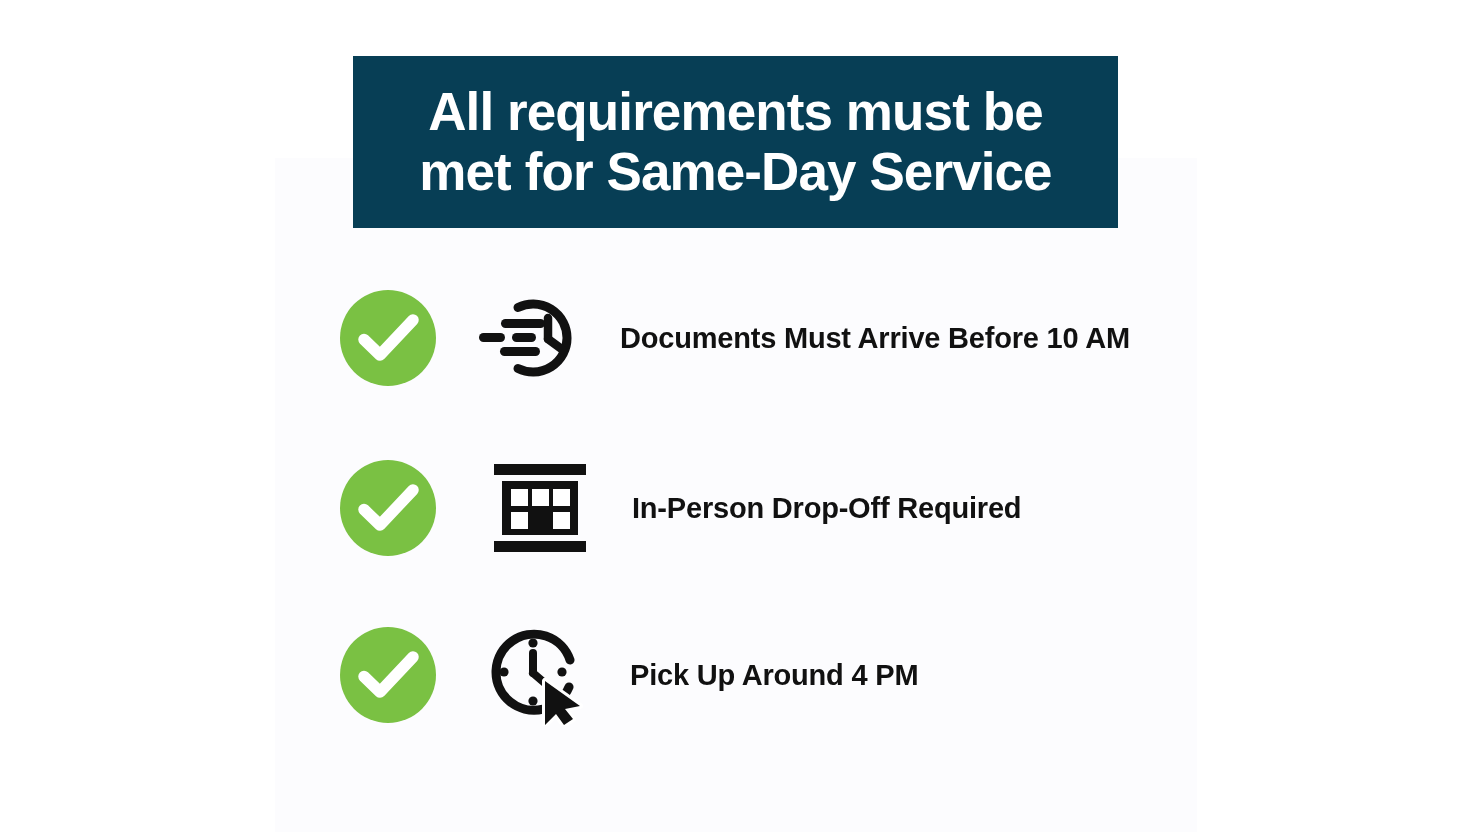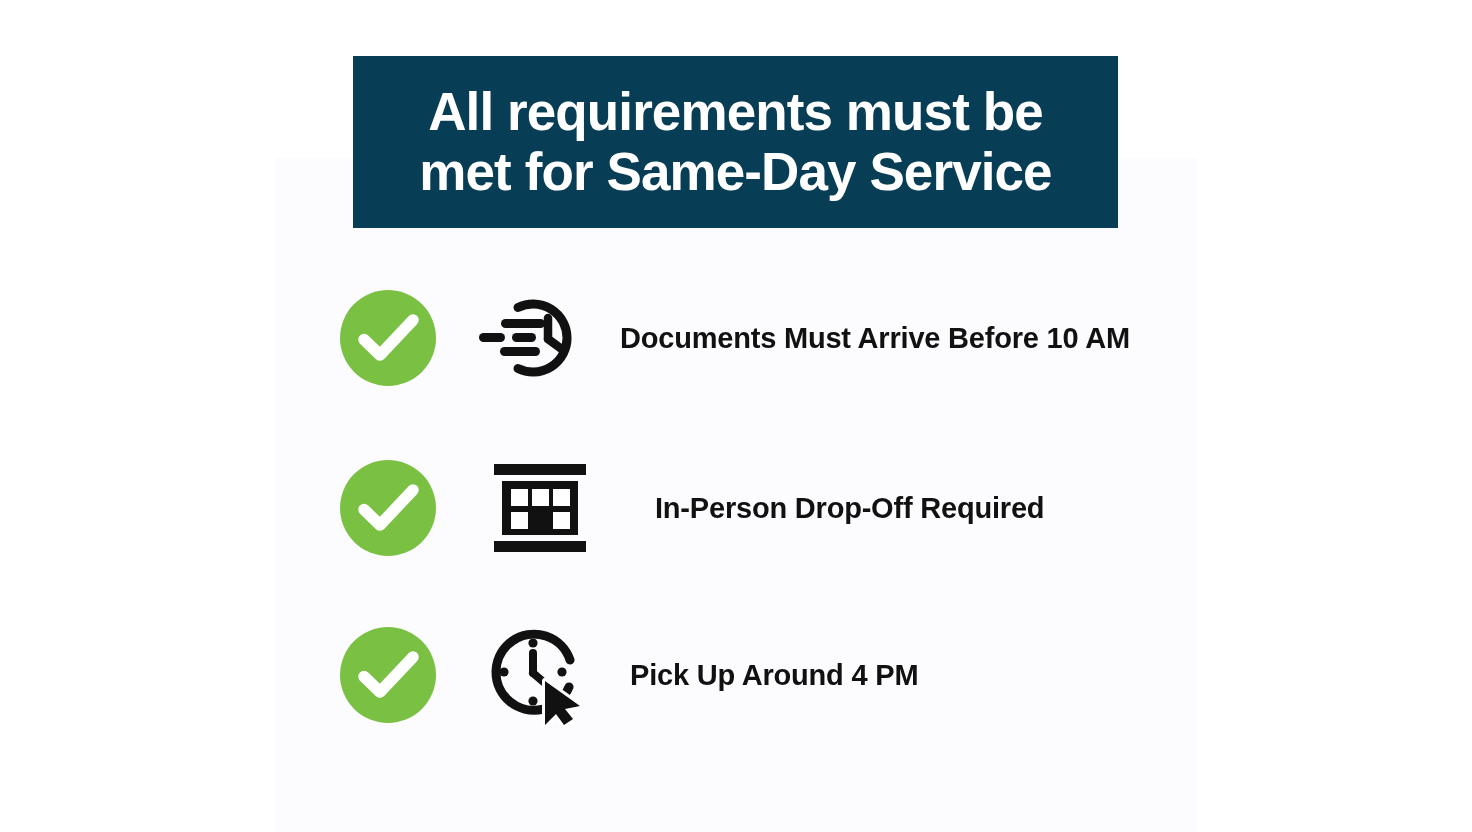--- a/index.html
+++ b/index.html
@@ -102,21 +102,21 @@
     font-family: Liberation Sans, sans-serif;
     font-weight: 700;
     font-size: 29px;
     line-height: 34px;
     letter-spacing: -0.2px;
     white-space: nowrap;
   }
 
   .row-1 .req-icon { margin-left: 36px; }
   .row-2 .req-icon { margin-left: 52px; width: 104px; }
-  .row-2 .req-label { margin-left: 63px; }
+  .row-2 .req-label { margin-left: 40px; }
   .row-3 .req-icon { margin-left: 48px; width: 112px; }
   .row-3 .req-label { margin-left: 34px; }
 </style>
 </head>
 <body>
 
 <div class="canvas">
 
   <div class="content-panel"></div>
 

